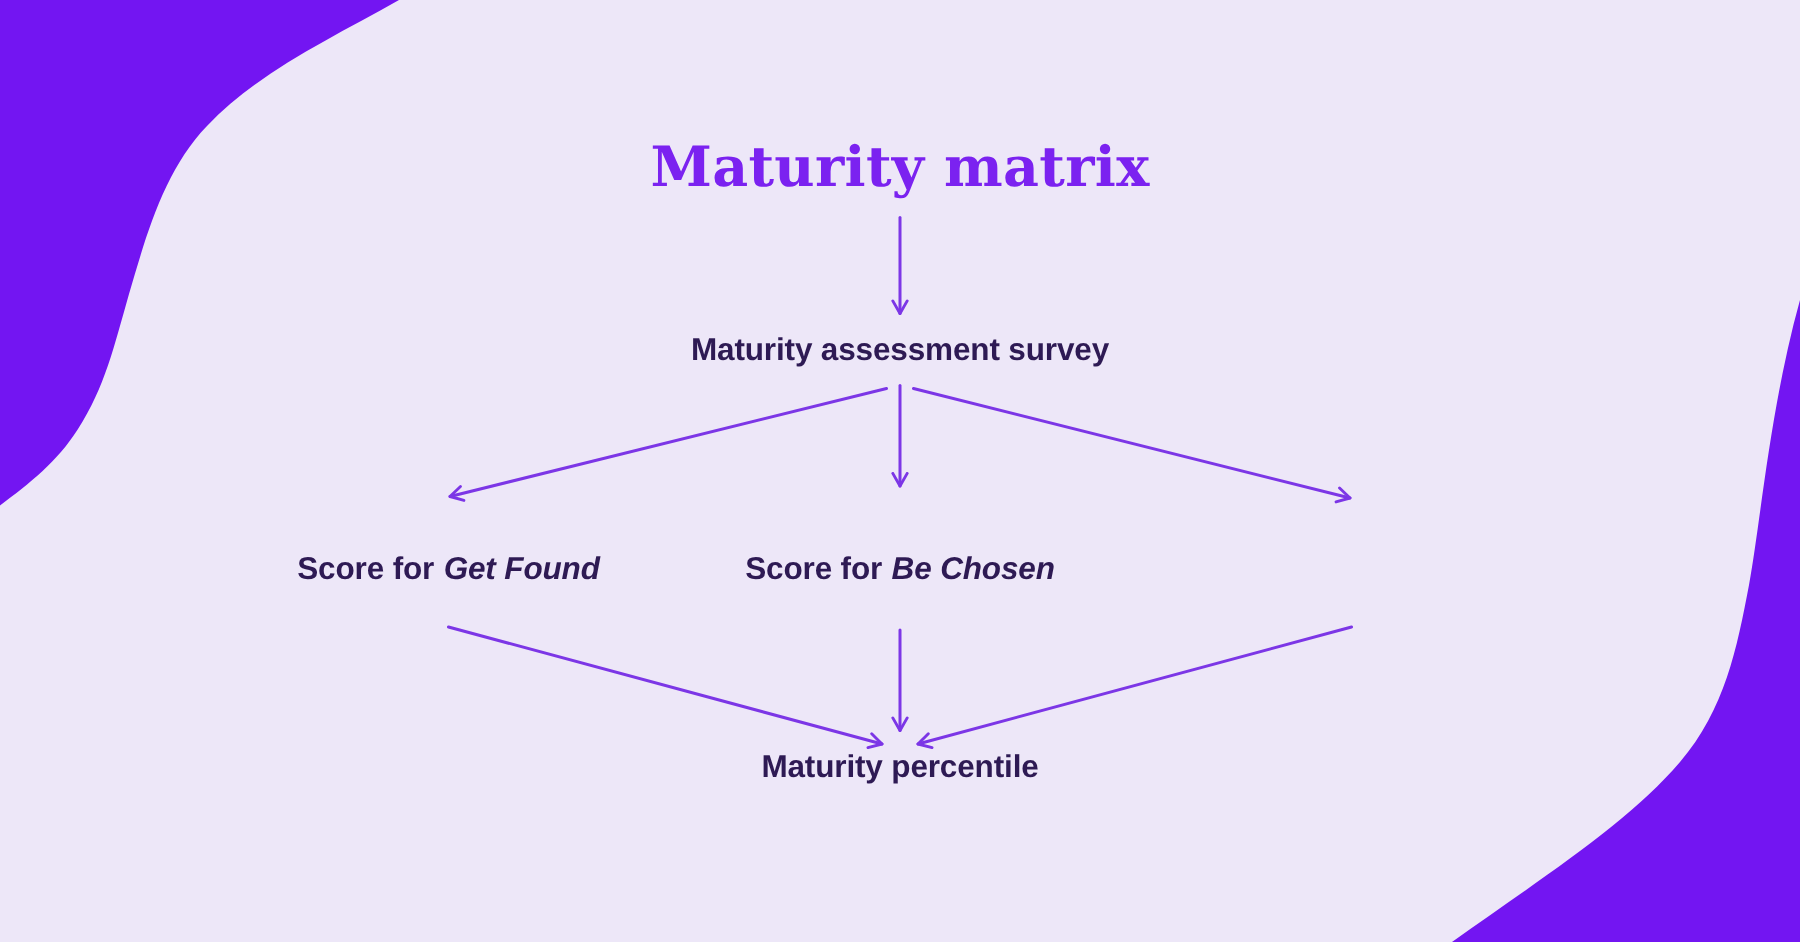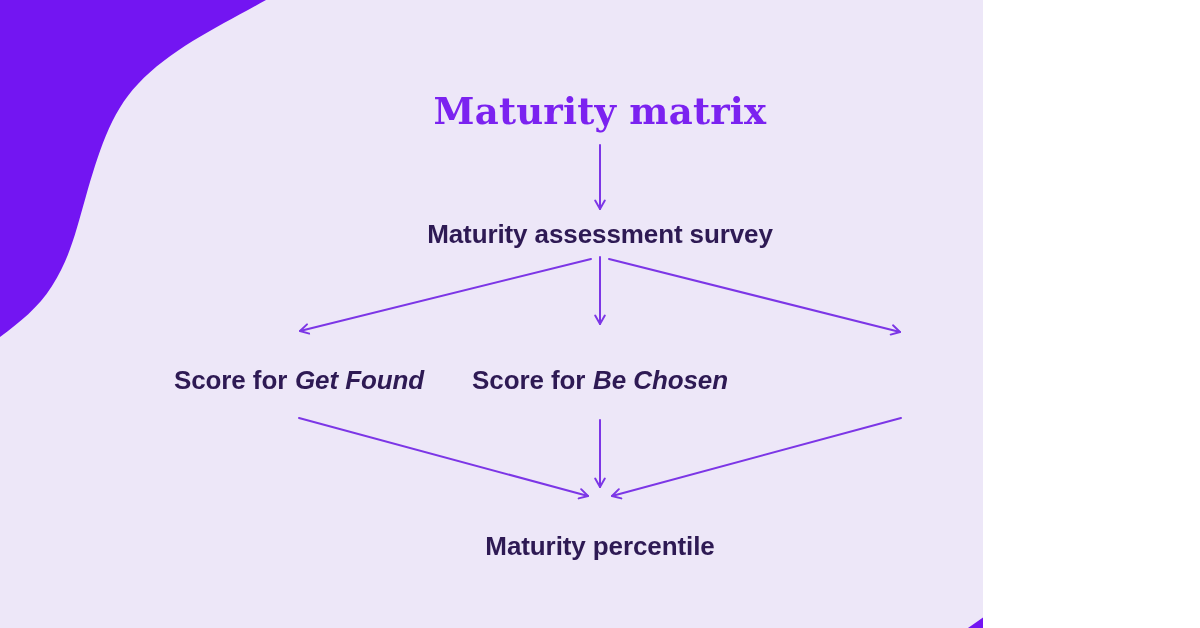--- a/index.html
+++ b/index.html
@@ -7,41 +7,41 @@
     --blob:#7315F2;
     --title:#7B22F0;
     --arrow:#7C36E6;
     --text:#2E1A54;
   }
   *{margin:0;padding:0;box-sizing:border-box;}
   html,body{width:1200px;height:628px;}
   body{font-family:"Liberation Sans", sans-serif;}
   .canvas{
     position:relative;
-    width:983px;height:628px;
+    width:1200px;height:628px;
     background:var(--background);
     overflow:hidden;
   }
   .bg-svg, .arrow-svg{
     position:absolute;left:0;top:0;width:1200px;height:628px;display:block;
   }
   .blob{fill:var(--blob);}
   .arrow-line{
     stroke:var(--arrow);
     stroke-width:2;
     stroke-linecap:round;
     fill:none;
   }
   .node{
     position:absolute;
     transform:translate(-50%,-50%);
     white-space:nowrap;
     color:var(--text);
     font-weight:700;
-    font-size:26px;
+    font-size:21px;
     letter-spacing:-0.1px;
     text-align:center;
   }
   .node em{
     font-style:italic;
     margin-left:0.30em;
   }
   .diagram-title{
     position:absolute;
     left:600px;top:111px;
@@ -50,21 +50,21 @@
     font-family:"DejaVu Serif","Liberation Serif",serif;
     font-weight:700;
     font-size:37px;
     letter-spacing:0.2px;
     color:var(--title);
   }
   #node-survey{left:600px;top:234px;}
   #node-score-left{left:299px;top:380px;}
   #node-score-mid{left:600px;top:380px;}
   #node-score-right{left:919px;top:380px;}
-  #node-result{left:600px;top:546px;}
+  #node-result{left:600px;top:512px;}
 </style>
 </head>
 <body>
 
 <div class="canvas">
 
   <svg class="bg-svg" viewBox="0 0 1200 628" aria-hidden="true">
     <path class="blob" d="M 0 0 L 266 0 C 220 26 172 48 138 84 C 110 113 98 155 86 196 C 76 231 70 258 52 286 C 38 308 20 322 0 337 Z"></path>
     <path class="blob" d="M 1200 628 L 968 628 C 1030 584 1086 548 1120 508 C 1150 473 1158 432 1166 390 C 1174 346 1180 272 1200 200 Z"></path>
   </svg>

